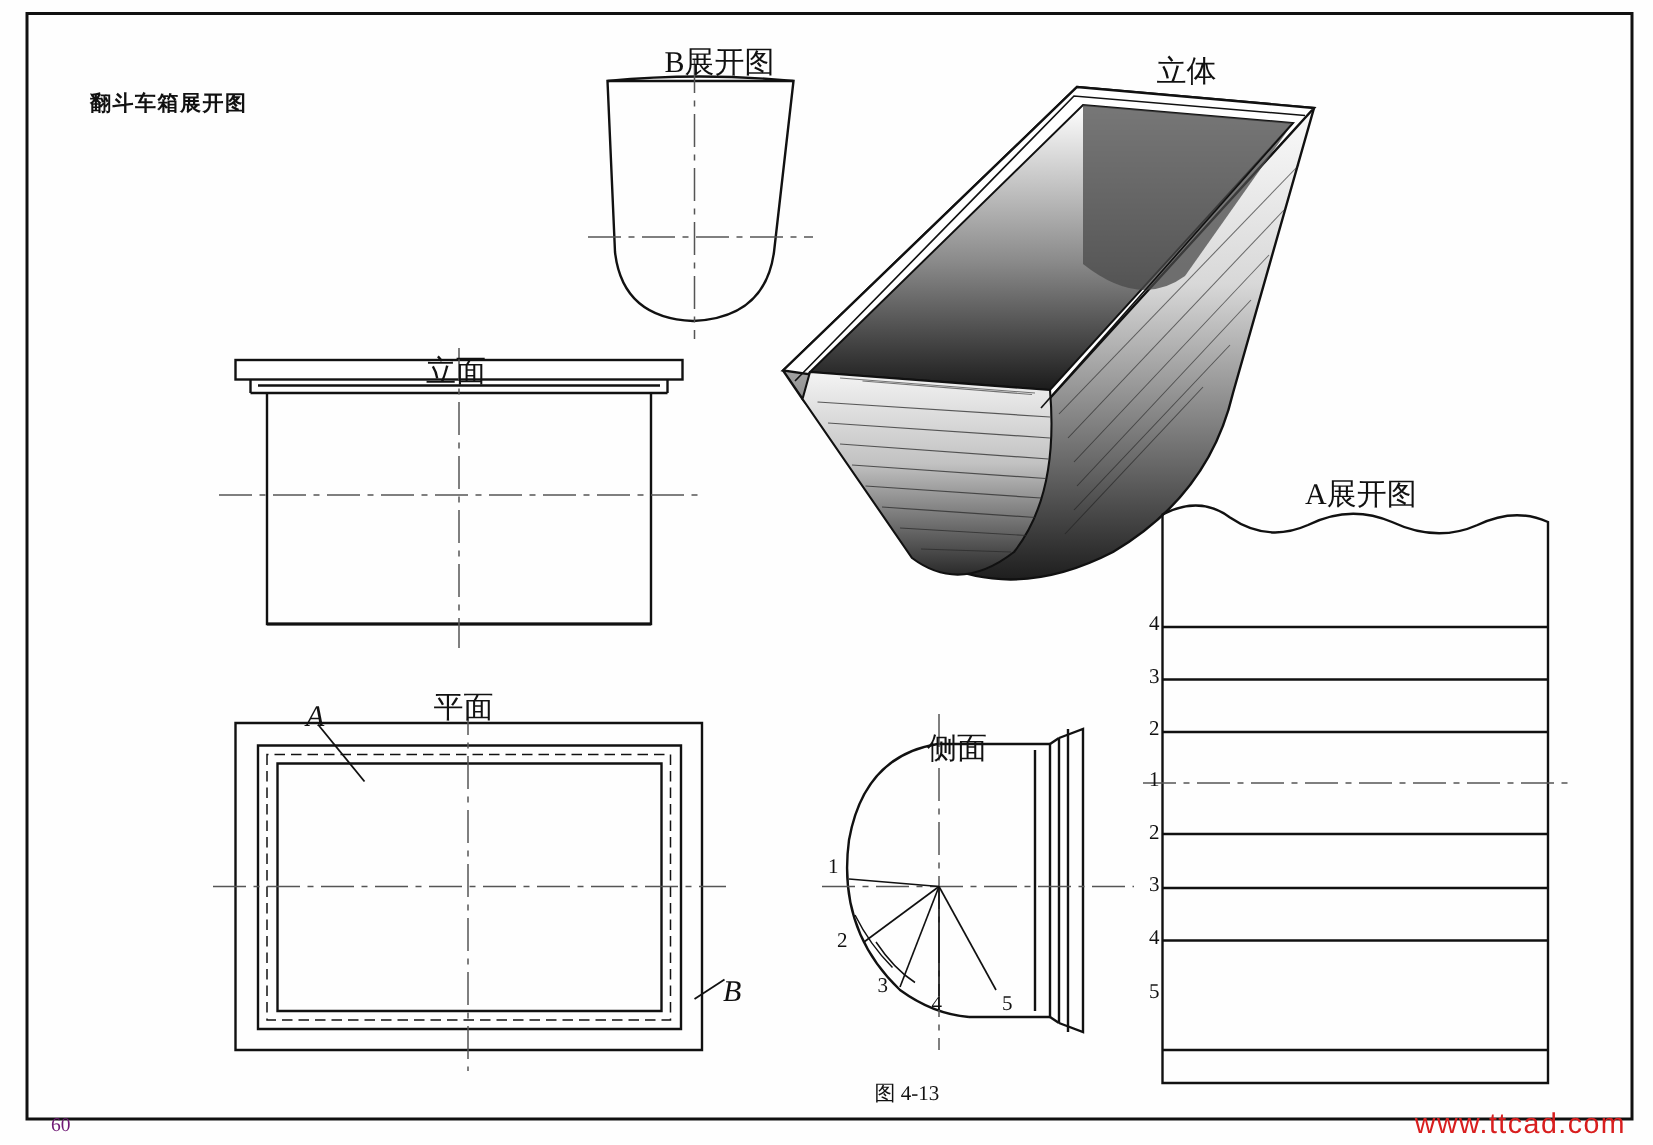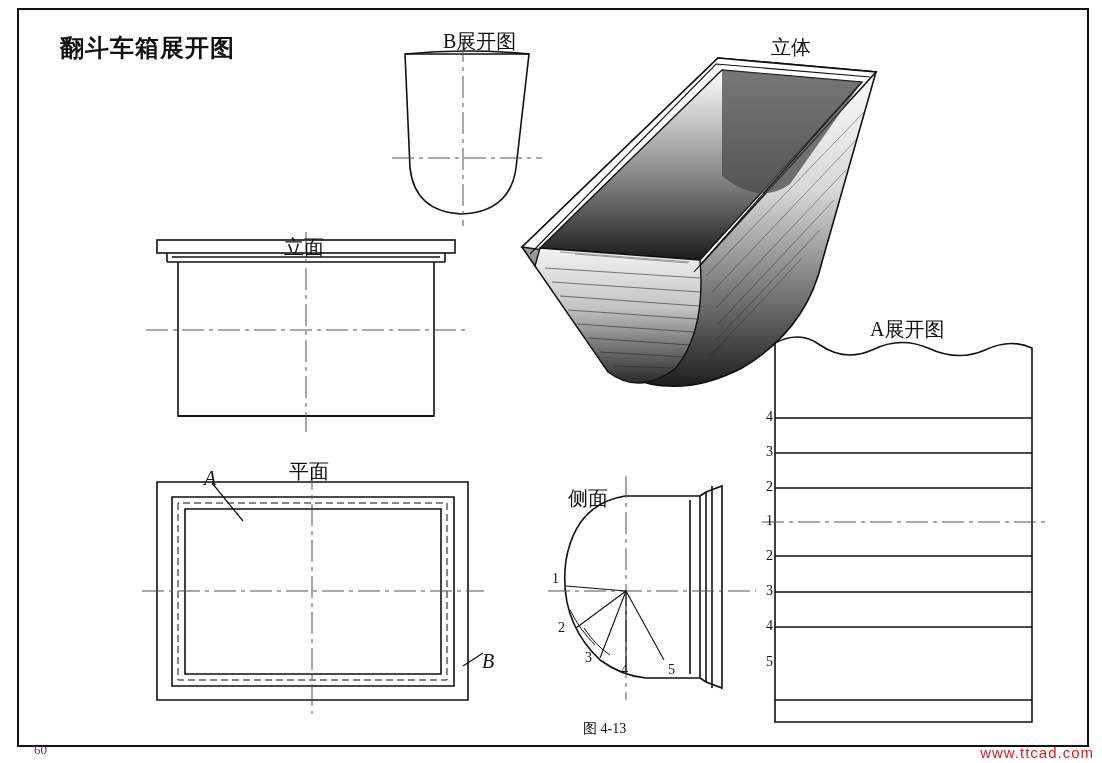--- a/index.html
+++ b/index.html
@@ -31,41 +31,42 @@
     height: 763px;
     pointer-events: none;
   }
   .lbl {
     position: absolute;
     font-size: 20px;
     color: #111;
     white-space: nowrap;
   }
   .lbl-title {
-    font-size: 24px;
+    font-size: 14px;
     font-weight: bold;
     letter-spacing: 1px;
+    margin-top: 28px;
   }
   .lbl-num {
     font-size: 14px;
     font-family: "Liberation Serif", serif;
   }
   .lbl-fig {
     font-size: 14px;
   }
   .lbl-page {
     font-size: 13px;
     color: #701a75;
   }
   .watermark {
     position: absolute;
-    right: 8px;
+    right: 18px;
     bottom: 2px;
     font-family: "Liberation Sans", sans-serif;
-    font-size: 15px;
+    font-size: 19px;
     color: #d81e1e;
     letter-spacing: 1px;
     margin-left: 20px;
   }
 </style>
 </head>
 <body>
 
 <div id="page">
 
@@ -220,21 +221,21 @@
   <div class="lbl lbl-title" style="left:60px; top:32px;">翻斗车箱展开图</div>
 
   <div class="lbl" style="left:443px; top:28px;">B展开图</div>
 
   <div class="lbl" style="left:771px; top:34px;">立体</div>
 
   <div class="lbl" style="left:284px; top:215px;margin-top:19px;">立面</div>
 
   <div class="lbl" style="left:289px; top:458px;">平面</div>
 
-  <div class="lbl" style="left:568px; top:485px;">侧面</div>
+  <div class="lbl" style="left:618px; top:485px;">侧面</div>
 
   <div class="lbl" style="left:870px; top:316px;">A展开图</div>
 
   <div class="lbl" style="left:204px; top:467px; font-style:italic;">A</div>
 
   <div class="lbl" style="left:482px; top:650px; font-style:italic;">B</div>
 
   <div class="lbl lbl-num" style="left:552px; top:571px;">1</div>
   <div class="lbl lbl-num" style="left:558px; top:620px;">2</div>
   <div class="lbl lbl-num" style="left:585px; top:650px;">3</div>

